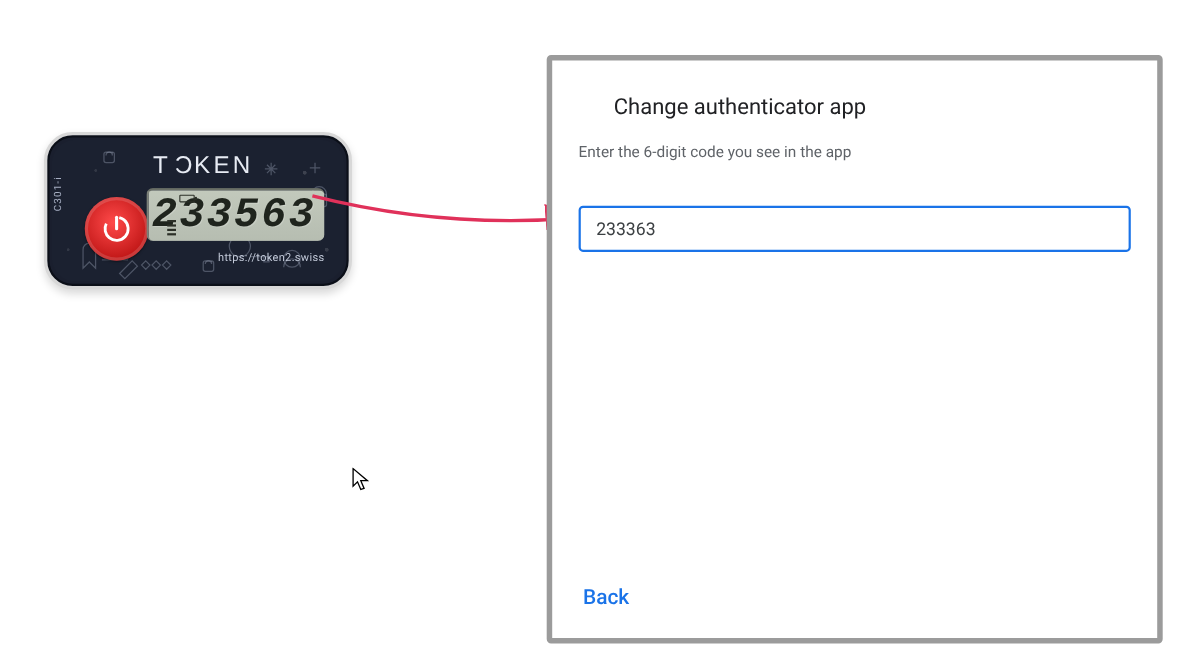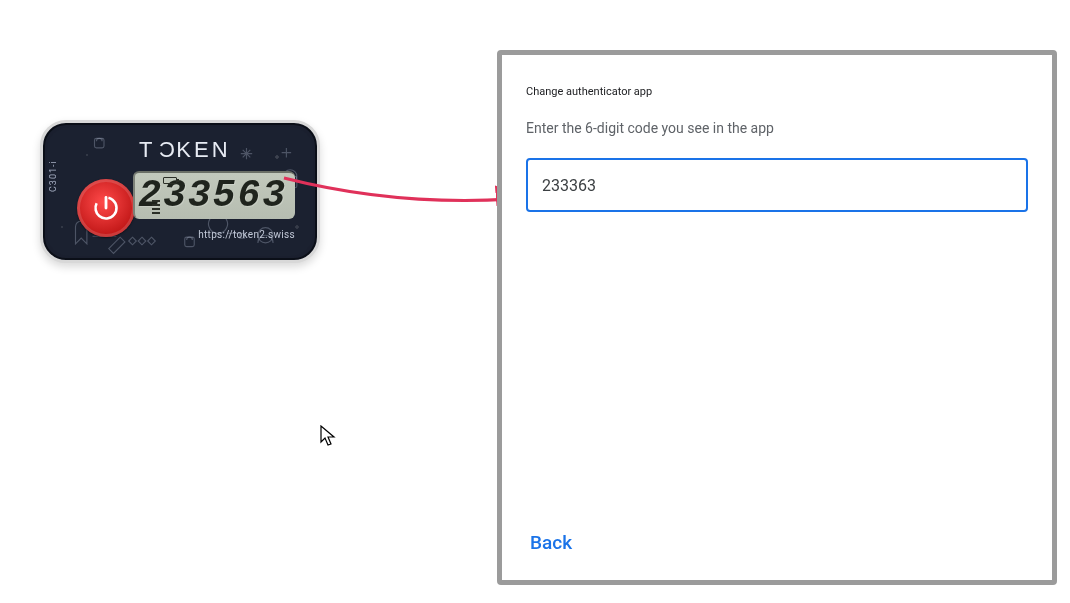--- a/index.html
+++ b/index.html
@@ -176,33 +176,34 @@
       width: 560px;
       height: 535px;
       border: 5px solid #9b9b9b;
       border-radius: 4px;
       background: #fff;
       padding: 30px 24px 20px 24px;
       display: flex;
       flex-direction: column;
     }
     .dialog-title {
-      font-size: 11px;
+      font-size: 20px;
       color: #202124;
       font-weight: 400;
       margin-bottom: 22px;
+      margin-left: 32px;
     }
     .dialog-instruction {
       font-size: 14px;
       color: #5f6368;
-      margin-bottom: 22px;
+      margin-bottom: 40px;
     }
     .code-input {
       width: 100%;
-      height: 54px;
+      height: 42px;
       border: 2px solid #1a73e8;
       border-radius: 4px;
       padding: 0 14px;
       font-size: 16px;
       color: #3c4043;
       outline: none;
       font-family: inherit;
     }
     .dialog-footer {
       margin-top: auto;

